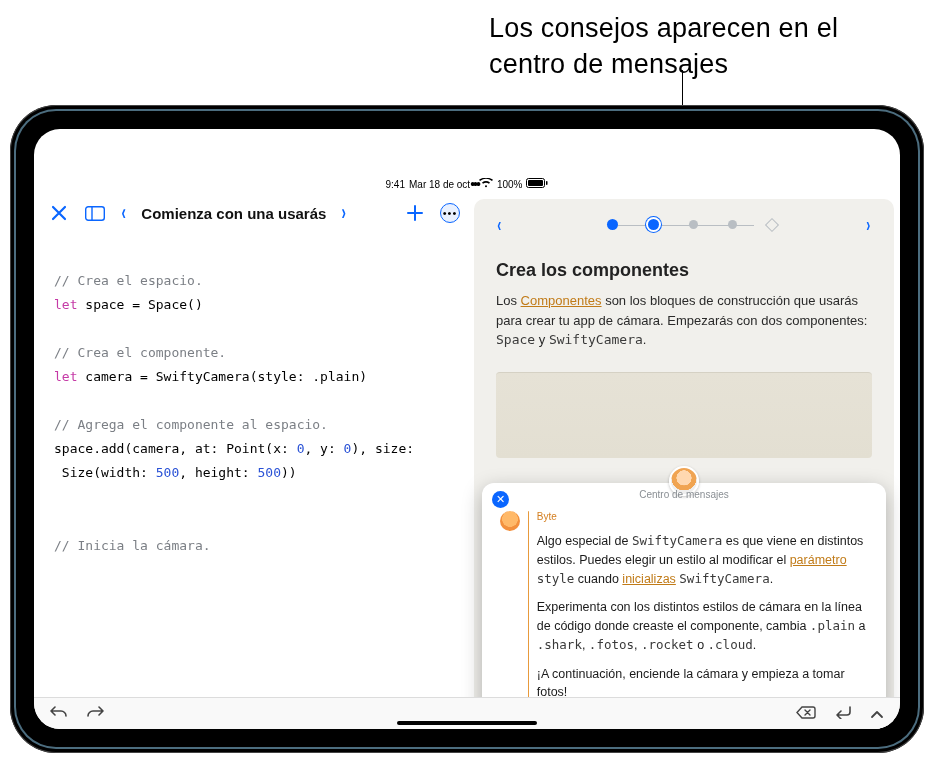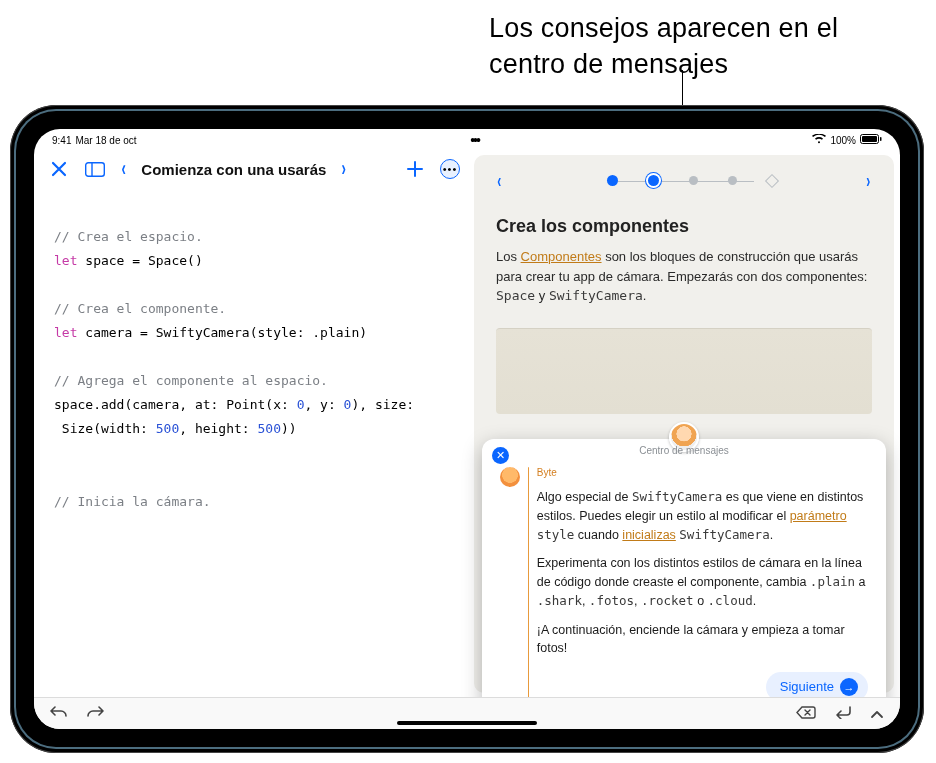--- a/index.html
+++ b/index.html
@@ -64,25 +64,26 @@
     height: 100%;
     background: #fff;
     border-radius: 26px;
     overflow: hidden;
   }
 
   .status-bar {
     height: 22px;
     display: flex;
     align-items: center;
-    justify-content: space-between;
+    justify-content: center;
     padding: 0 18px;
     font-size: 10px;
     color: #000;
     font-weight: 500;
+    margin-top: 44px;
   }
   .status-left, .status-right { display: flex; align-items: center; gap: 4px; }
   .twodots { font-size: 14px; letter-spacing: -2px; line-height: 6px; }
 
   .app-body {
     display: flex;
     height: calc(100% - 22px - 32px - 4px);
   }
 
   

